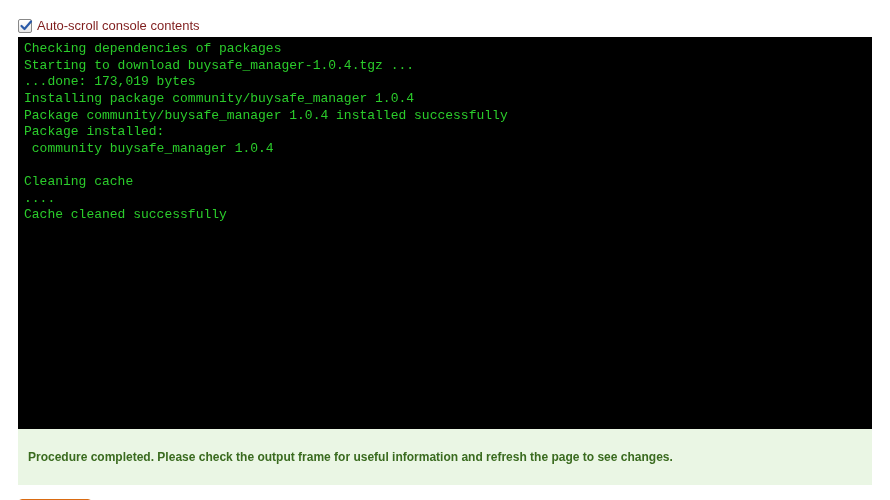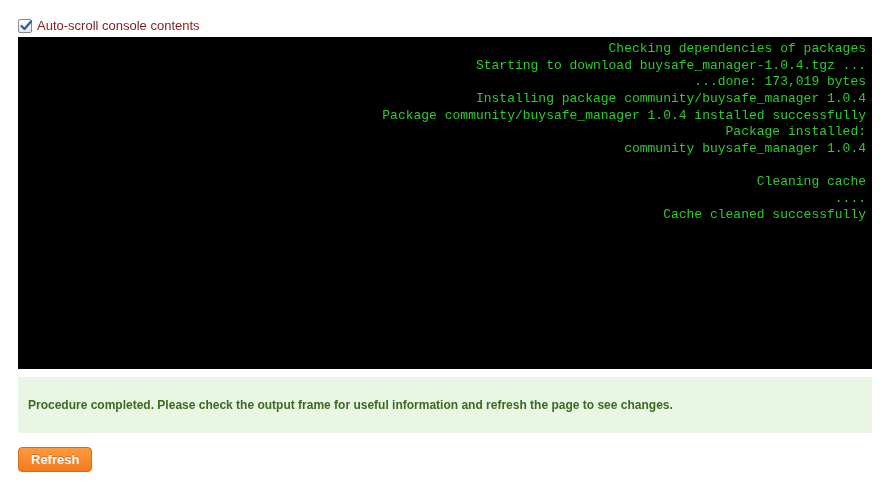--- a/index.html
+++ b/index.html
@@ -38,25 +38,23 @@
       width: 14px;
       height: 14px;
     }
     .console {
       background: #000000;
       color: #2bcc2b;
       font-family: "Courier New", Courier, monospace;
       font-size: 13px;
       line-height: 1.28;
       padding: 4px 6px;
-      height: 332px;
+      height: 392px;
       white-space: pre;
       overflow: hidden;
-      margin-bottom: 8px;
-      text-align: right;
     }
     .status-bar {
       background: #eaf6e4;
       color: #3a6b1f;
       font-size: 12px;
       font-weight: bold;
       padding: 21px 10px;
       margin-bottom: 14px;
     }
     .refresh-btn {

